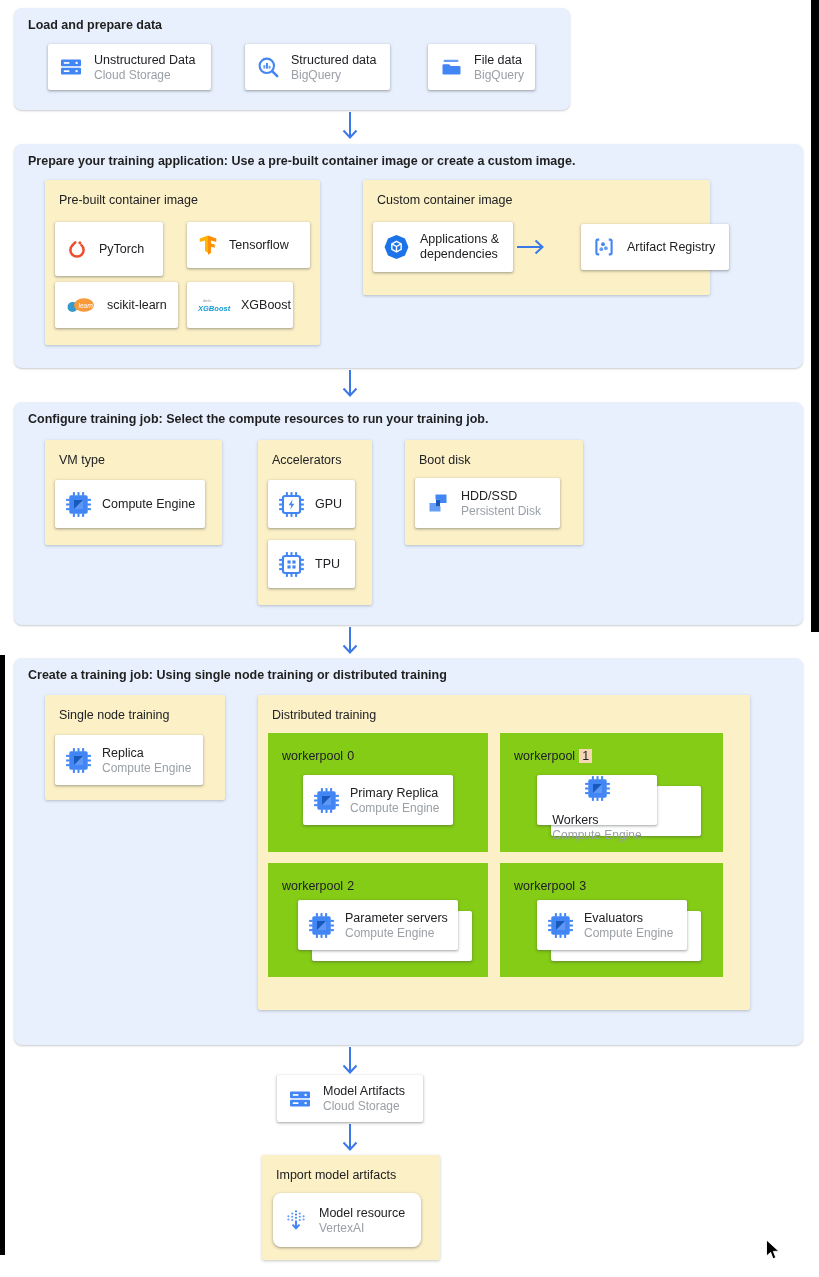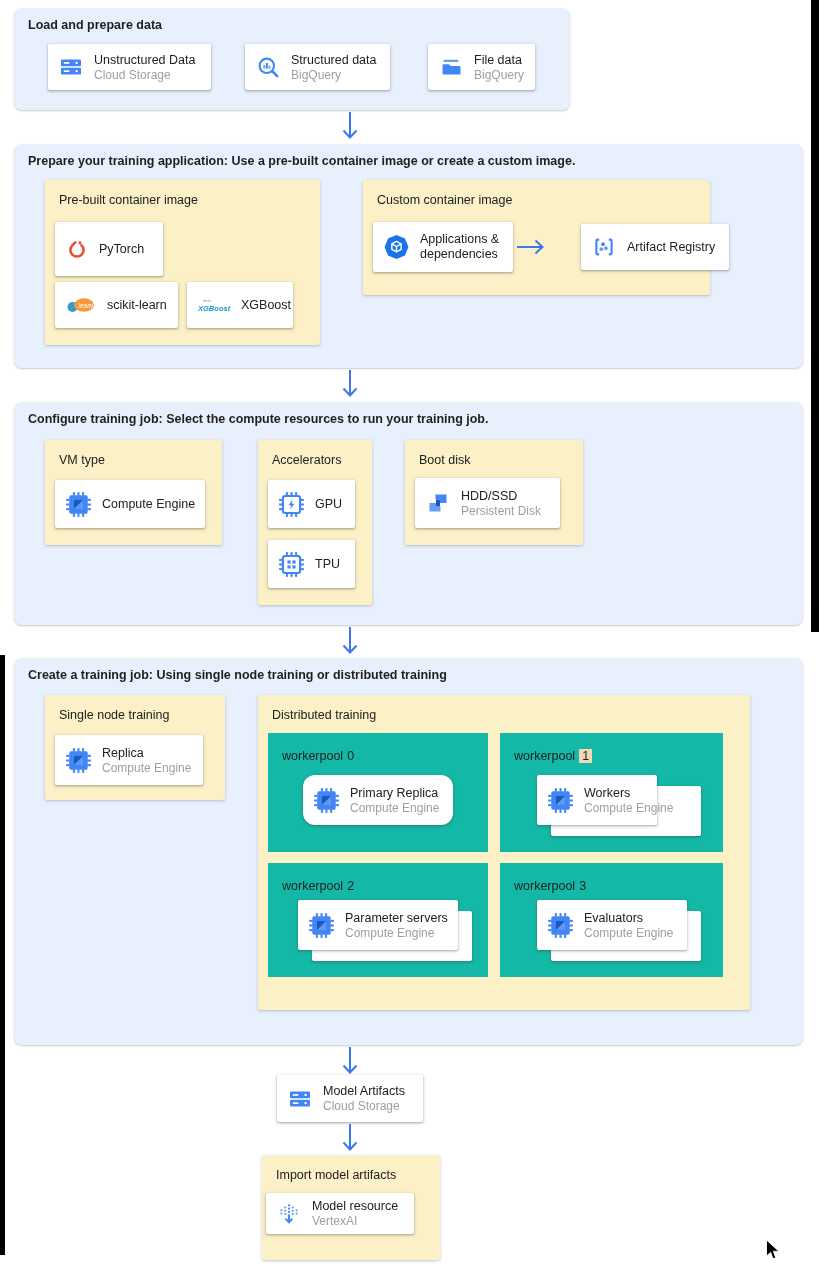--- a/index.html
+++ b/index.html
@@ -2,21 +2,21 @@
 <html><head>
 <meta charset="utf-8">
 <style>
   html,body{margin:0;padding:0;background:#fff;}
   #stage{position:relative;width:819px;height:1277px;background:#fff;overflow:hidden;
          font-family:"Liberation Sans",sans-serif;color:#202124;}
   .panel{position:absolute;background:#e8f0fe;border-radius:8px;box-shadow:0 1px 2px rgba(60,64,67,.28);}
   .panel-title{position:absolute;left:14px;top:10px;font-size:12.5px;font-weight:700;color:#1f1f1f;white-space:nowrap;}
   .ybox{position:absolute;background:#fcf0c6;border-radius:2px;box-shadow:0 1px 3px rgba(60,64,67,.3);}
   .ybox-title{position:absolute;left:14px;top:13px;font-size:12.5px;color:#202124;white-space:nowrap;}
-  .pool{position:absolute;background:#14b8a6;}
+  .pool{position:absolute;background:#84cc16;}
   .pool-name{position:absolute;left:14px;top:16px;font-size:12.5px;color:#202124;white-space:nowrap;}
   .num{margin-left:4px;}
   .hl{background:#f6d7b3;padding:0 3px;}
   .card,.back{position:absolute;background:#fff;border-radius:2px;
         box-shadow:0 1px 2px rgba(60,64,67,.3),0 1px 3px 1px rgba(60,64,67,.15);}
   .card{display:flex;align-items:center;gap:10px;padding:0 10px;box-sizing:border-box;}
   .icon{flex:0 0 auto;display:flex;align-items:center;}
   .tt{display:flex;flex-direction:column;justify-content:center;}
   .t1{font-size:12.5px;color:#202124;line-height:16px;white-space:nowrap;}
   .t1.wrap{white-space:normal;}
@@ -96,20 +96,31 @@
               <path d="M7.6 8.1a6.6 6.6 0 1 0 8.8 0" fill="none" stroke="#ee4c2c" stroke-width="2.5" stroke-linecap="round"></path>
               <path d="M7.6 8.1 L10.3 5.4" stroke="#ee4c2c" stroke-width="2.5" stroke-linecap="round"></path>
               <circle cx="14.9" cy="5.8" r="1.5" fill="#ee4c2c"></circle>
             </svg>
           </span>
         <span class="tt">
             <span class="t1">PyTorch</span>
           </span>
       </div>
 
+      <div class="card" style="left:142px;top:42px;width:123px;height:46px;">
+        <span class="icon">
+            <svg width="22" height="24" viewBox="0 0 24 24">
+              <polygon fill="#ff8f00" points="12,1.5 21,4.8 21,8.6 15.2,7.2 15.2,10.4 19.3,11.4 19.3,15 15.2,14 15.2,20.8 12,22.5"></polygon>
+              <polygon fill="#ffb300" points="12,1.5 3,4.8 3,8.6 8.8,7.2 8.8,18.6 12,20.4"></polygon>
+            </svg>
+          </span>
+        <span class="tt">
+            <span class="t1">Tensorflow</span>
+          </span>
+      </div>
 
       <div class="card" style="left:10px;top:102px;width:123px;height:46px;">
         <span class="icon">
             <svg width="32" height="20" viewBox="0 0 32 20">
               <circle cx="7.5" cy="12" r="5" fill="#3499cd"></circle>
               <ellipse cx="19" cy="10" rx="10" ry="6.8" fill="#f89939"></ellipse>
               <text x="13.5" y="12.5" font-size="6.5" font-style="italic" fill="#fff">learn</text>
             </svg>
           </span>
         <span class="tt">
@@ -318,21 +329,21 @@
             <span class="t2">Compute Engine</span>
           </span>
       </div>
     </div>
 
     <div class="ybox" style="left:244px;top:37px;width:492px;height:315px;">
       <div class="ybox-title">Distributed training</div>
 
       <div class="pool" style="left:10px;top:38px;width:220px;height:119px;">
         <div class="pool-name"><span>workerpool</span><span class="num">0</span></div>
-        <div class="card" style="left:35px;top:42px;width:150px;height:50px;border-radius:12px;">
+        <div class="card" style="left:35px;top:42px;width:150px;height:50px;">
           <span class="icon">
               <svg width="27" height="27" viewBox="0 0 24 24">
                 <g fill="#4285f4">
                   <rect x="7" y="1" width="1.8" height="3.2"></rect>
                   <rect x="11.1" y="1" width="1.8" height="3.2"></rect>
                   <rect x="15.2" y="1" width="1.8" height="3.2"></rect>
                   <rect x="7" y="19.8" width="1.8" height="3.2"></rect>
                   <rect x="11.1" y="19.8" width="1.8" height="3.2"></rect>
                   <rect x="15.2" y="19.8" width="1.8" height="3.2"></rect>
                   <rect x="1" y="7" width="3.2" height="1.8"></rect>
@@ -350,21 +361,21 @@
           <span class="tt">
               <span class="t1">Primary Replica</span>
               <span class="t2">Compute Engine</span>
             </span>
         </div>
       </div>
 
       <div class="pool" style="left:242px;top:38px;width:223px;height:119px;">
         <div class="pool-name"><span>workerpool</span><span class="num hl">1</span></div>
         <div class="back" style="left:51px;top:53px;width:150px;height:50px;"></div>
-        <div class="card" style="left:37px;top:42px;width:120px;height:50px;">
+        <div class="card" style="left:37px;top:42px;width:120px;height:50px;flex-direction:column;">
           <span class="icon">
               <svg width="27" height="27" viewBox="0 0 24 24">
                 <g fill="#4285f4">
                   <rect x="7" y="1" width="1.8" height="3.2"></rect>
                   <rect x="11.1" y="1" width="1.8" height="3.2"></rect>
                   <rect x="15.2" y="1" width="1.8" height="3.2"></rect>
                   <rect x="7" y="19.8" width="1.8" height="3.2"></rect>
                   <rect x="11.1" y="19.8" width="1.8" height="3.2"></rect>
                   <rect x="15.2" y="19.8" width="1.8" height="3.2"></rect>
                   <rect x="1" y="7" width="3.2" height="1.8"></rect>
@@ -474,21 +485,21 @@
       </span>
   </div>
 
   <div class="arr" style="left:339px;top:1123px;"><svg width="22" height="30" viewBox="0 0 22 30">
         <path d="M11 1 V25.5" stroke="#3b78e8" stroke-width="2"></path>
         <path d="M4.5 19.5 L11 26.5 L17.5 19.5" fill="none" stroke="#3b78e8" stroke-width="2"></path>
       </svg></div>
 
   <div class="ybox" style="left:262px;top:1155px;width:178px;height:105px;">
     <div class="ybox-title">Import model artifacts</div>
-    <div class="card" style="left:4px;top:38px;width:148px;height:41px;">
+    <div class="card" style="left:11px;top:38px;width:148px;height:54px;border-radius:8px;">
       <span class="icon">
           <svg width="26" height="26" viewBox="0 0 24 24">
             <g fill="#669df6">
               <circle cx="5" cy="8.5" r="1"></circle>
               <circle cx="5" cy="11.5" r="1"></circle>
               <circle cx="8.5" cy="6" r="1"></circle>
               <circle cx="8.5" cy="9" r="1"></circle>
               <circle cx="8.5" cy="12" r="1"></circle>
               <circle cx="15.5" cy="6" r="1"></circle>
               <circle cx="15.5" cy="9" r="1"></circle>

